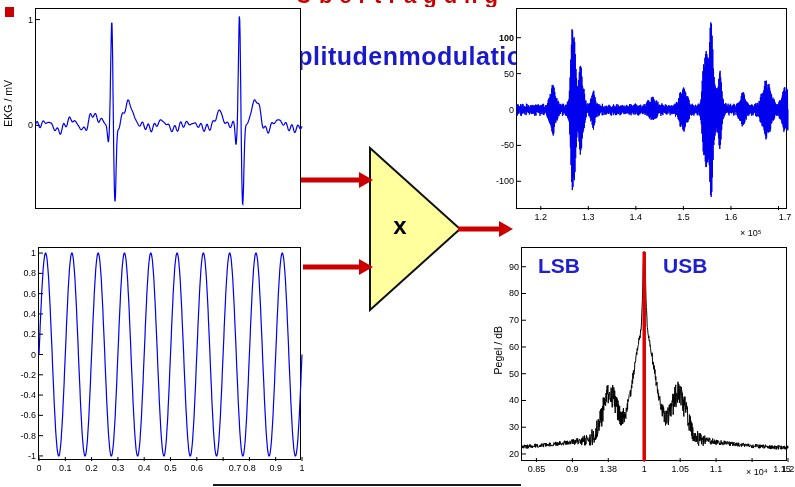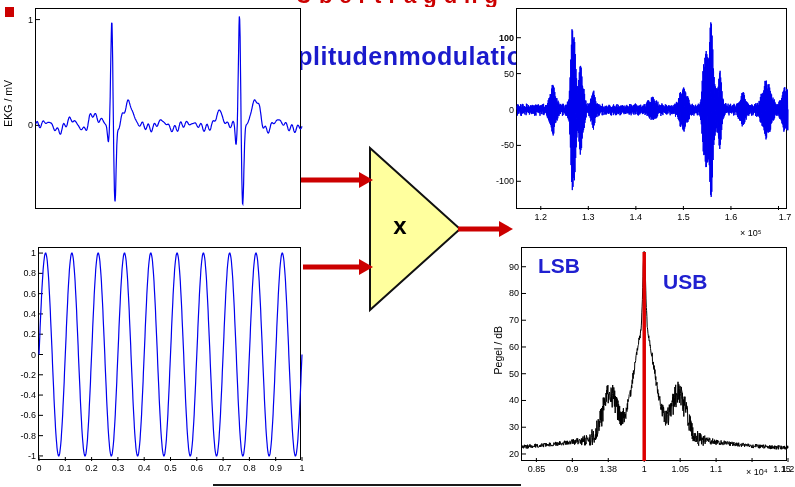--- a/index.html
+++ b/index.html
@@ -27,21 +27,21 @@
 
   #box-am    { left: 516px; top: 8px;   width: 271px; height: 201px; }
   #xlabel-am { left: 516px; top: 220px; width: 271px; }
   #xmult-am  { left: 740px; top: 228px; }
 
   #box-spec   { left: 521px; top: 247px; width: 266px; height: 214px; }
   #xlabel-spec{ left: 521px; top: 473px; width: 266px; }
   #xmult-spec { left: 746px; top: 467px; }
   #ylabel-spec{ left: 492px; top: 326px; }
   #lsb-label  { left: 538px; top: 254px; }
-  #usb-label  { left: 663px; top: 254px; margin-top: 16px; }
+  #usb-label  { left: 663px; top: 254px; }
 
   #main-title { position: absolute; left: 256px; top: 42px; font-size: 25px; font-weight: 600; letter-spacing: 0.5px; }
 
   #mult   { position: absolute; left: 368px; top: 144px; }
   #mult-x { position: absolute; left: 382px; top: 212px; width: 36px; text-align: center; font-size: 24px; font-weight: bold; }
   #arrows { position: absolute; left: 0; top: 0; pointer-events: none; }
 
   #red-bullet { position: absolute; left: 5px; top: 7px; width: 9px; height: 10px; }
   #clipped-title { position: absolute; left: 296px; top: 0; width: 280px; height: 7px; overflow: hidden; }
   #clipped-title span { position: absolute; left: 0; top: -17px; font-size: 22px; font-weight: bold; white-space: nowrap; letter-spacing: 7px; }
@@ -108,21 +108,21 @@
       <span class="ytick" style="left: -27px; top: 162.357px;">-0.6</span>
       <span class="ytick" style="left: -27px; top: 182.643px;">-0.8</span>
       <span class="ytick" style="left: -27px; top: 202.929px;">-1</span>
       <span class="xtick" style="left: -16px; top: 215px;">0</span>
       <span class="xtick" style="left: 10.3px; top: 215px;">0.1</span>
       <span class="xtick" style="left: 36.6px; top: 215px;">0.2</span>
       <span class="xtick" style="left: 62.9px; top: 215px;">0.3</span>
       <span class="xtick" style="left: 89.2px; top: 215px;">0.4</span>
       <span class="xtick" style="left: 115.5px; top: 215px;">0.5</span>
       <span class="xtick" style="left: 141.8px; top: 215px;">0.6</span>
-      <span class="xtick" style="left: 170px; top: 215px;">0.7</span>
+      <span class="xtick" style="left: 180px; top: 215px;">0.7</span>
       <span class="xtick" style="left: 194.4px; top: 215px;">0.8</span>
       <span class="xtick" style="left: 220.7px; top: 215px;">0.9</span>
       <span class="xtick" style="left: 247px; top: 215px;">1</span>
     </div>
 
   <svg id="mult" width="100" height="170" viewBox="0 0 100 170">
     <polygon id="mult-tri" points="2,4 2,166 92,85" fill="#ffff9e" stroke="#111111" stroke-width="2"></polygon>
   </svg>
   <div id="mult-x">x</div>
   <svg id="arrows" width="795" height="487" viewBox="0 0 795 487">

